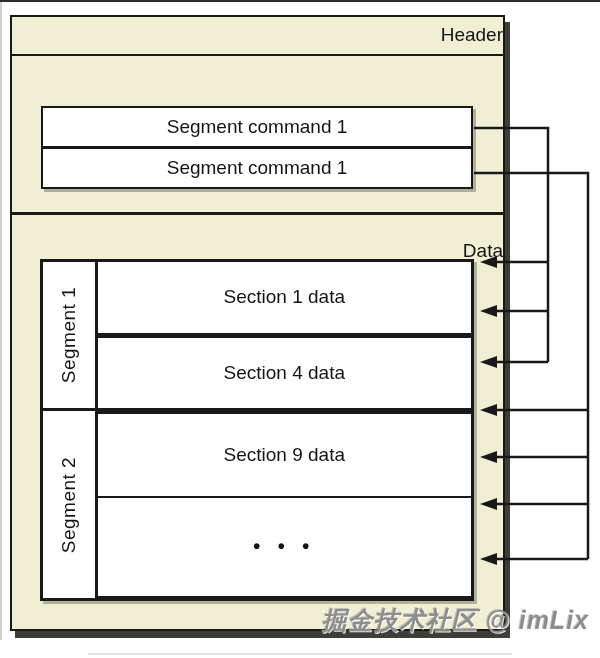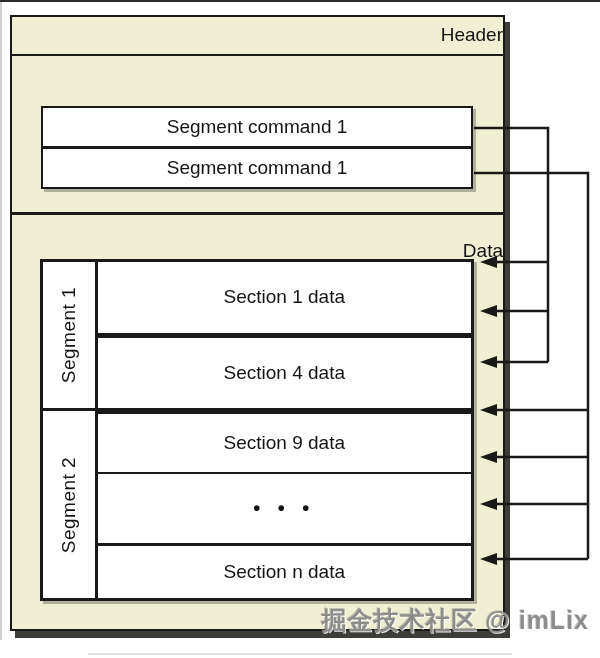--- a/index.html
+++ b/index.html
@@ -60,20 +60,21 @@
   .row-dots{flex:1.18;font-size:20px;font-weight:bold;letter-spacing:6px;}
   .row-last{flex:0.9;}
 
   .connectors{position:absolute;left:0;top:0;pointer-events:none;}
 
   .watermark{
     position:absolute;right:11px;top:604px;
     font-size:25px;font-weight:bold;letter-spacing:1px;white-space:nowrap;
     color:#8d8d8d;
     text-shadow:1px 1px 0 rgba(255,255,255,.85),-1px -1px 0 rgba(110,110,110,.35);
+    font-style:italic;
   }
 </style>
 </head>
 <body>
 
 <div class="stage">
 
   <div class="edge-top"></div>
   <div class="edge-left"></div>
   <div class="edge-bottom"></div>
@@ -115,21 +116,20 @@
         <div class="segment-label">
           <span>Segment 2</span>
         </div>
         <div class="label-vdiv"></div>
         <div class="sections">
           <div class="row-div"></div>
           <div class="section-row">Section 9 data</div>
           <div class="row-div"></div>
           <div class="section-row row-dots">• • •</div>
           <div class="row-div"></div>
-          <div class="section-row row-last">Section n data</div>
         </div>
       </div>
 
     </div>
   </div>
 
   <svg class="connectors" width="600" height="658" viewBox="0 0 600 658">
 
     <g stroke="#191919" stroke-width="2.5" fill="none">
       <path d="M474 128 H548 V362"></path>

